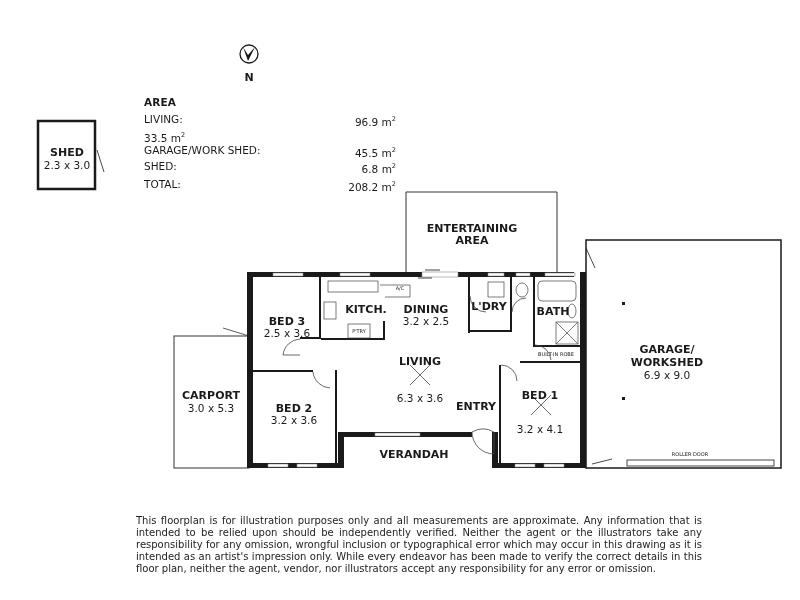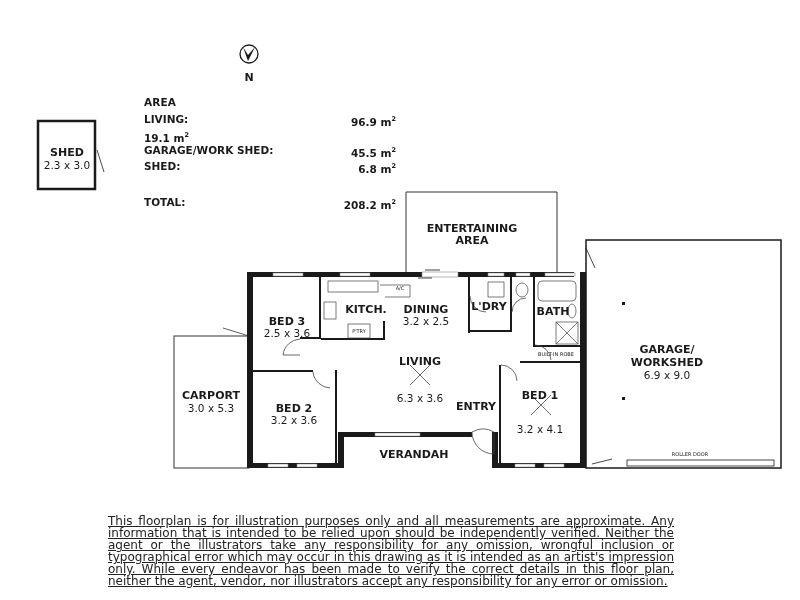--- a/index.html
+++ b/index.html
@@ -1,24 +1,24 @@
 <!DOCTYPE html>
 <html><head>
 <meta charset="utf-8">
 <style>
   html, body { margin: 0; padding: 0; background: #ffffff; }
   body { width: 800px; height: 600px; position: relative; overflow: hidden;
          font-family: "DejaVu Sans", "Liberation Sans", sans-serif; color: #1a1a1a; }
   #plan { position: absolute; left: 0; top: 0; width: 800px; height: 600px; }
   .area-box { position: absolute; left: 144px; top: 96px; width: 252px; }
   .area-title { font-size: 10.5px; font-weight: bold; margin-bottom: 5px; letter-spacing: 0.1px; }
-  .area-row { display: flex; justify-content: space-between; font-size: 10.5px; font-weight: bold; line-height: 13px; }
-  .area-row.total { margin-top: 21px; }
+  .area-row { display: flex; justify-content: space-between; font-size: 10.5px; font-weight: normal; line-height: 13px; }
+  .area-row.total { margin-top: 3px; }
   .area-row .val sup { font-size: 6.5px; }
-  .disclaimer { position: absolute; left: 108px; top: 515px; width: 566px; font-size: 12px; line-height: 12px; text-align: justify; color: #222; text-decoration: underline; }
+  .disclaimer { position: absolute; left: 136px; top: 515px; width: 566px; font-size: 10px; line-height: 12px; text-align: justify; color: #222; }
   svg text { font-family: "DejaVu Sans", "Liberation Sans", sans-serif; fill: #1a1a1a; }
   .lbl { font-size: 11px; font-weight: bold; text-anchor: middle; }
   .dim { font-size: 10.5px; text-anchor: middle; }
   .tiny { font-size: 5px; text-anchor: middle; }
 </style>
 </head>
 <body>
 
 <svg id="plan" viewBox="0 0 800 600" xmlns="http://www.w3.org/2000/svg">
 
@@ -163,21 +163,21 @@
   <text x="414" y="458" class="lbl">VERANDAH</text>
 </svg>
 
 <div class="area-box">
   <div class="area-title">AREA</div>
   <div class="area-row">
     <span>LIVING:</span>
     <span class="val"><span>96.9 m</span><sup>2</sup></span>
   </div>
   <div class="area-row">
-    <span class="val"><span>19.1 m</span><sup>2</sup></span>
+    <span class="val"><span>33.5 m</span><sup>2</sup></span>
   </div>
   <div class="area-row">
     <span>GARAGE/WORK SHED:</span>
     <span class="val"><span>45.5 m</span><sup>2</sup></span>
   </div>
   <div class="area-row">
     <span>SHED:</span>
     <span class="val"><span>6.8 m</span><sup>2</sup></span>
   </div>
   <div class="area-row total">

